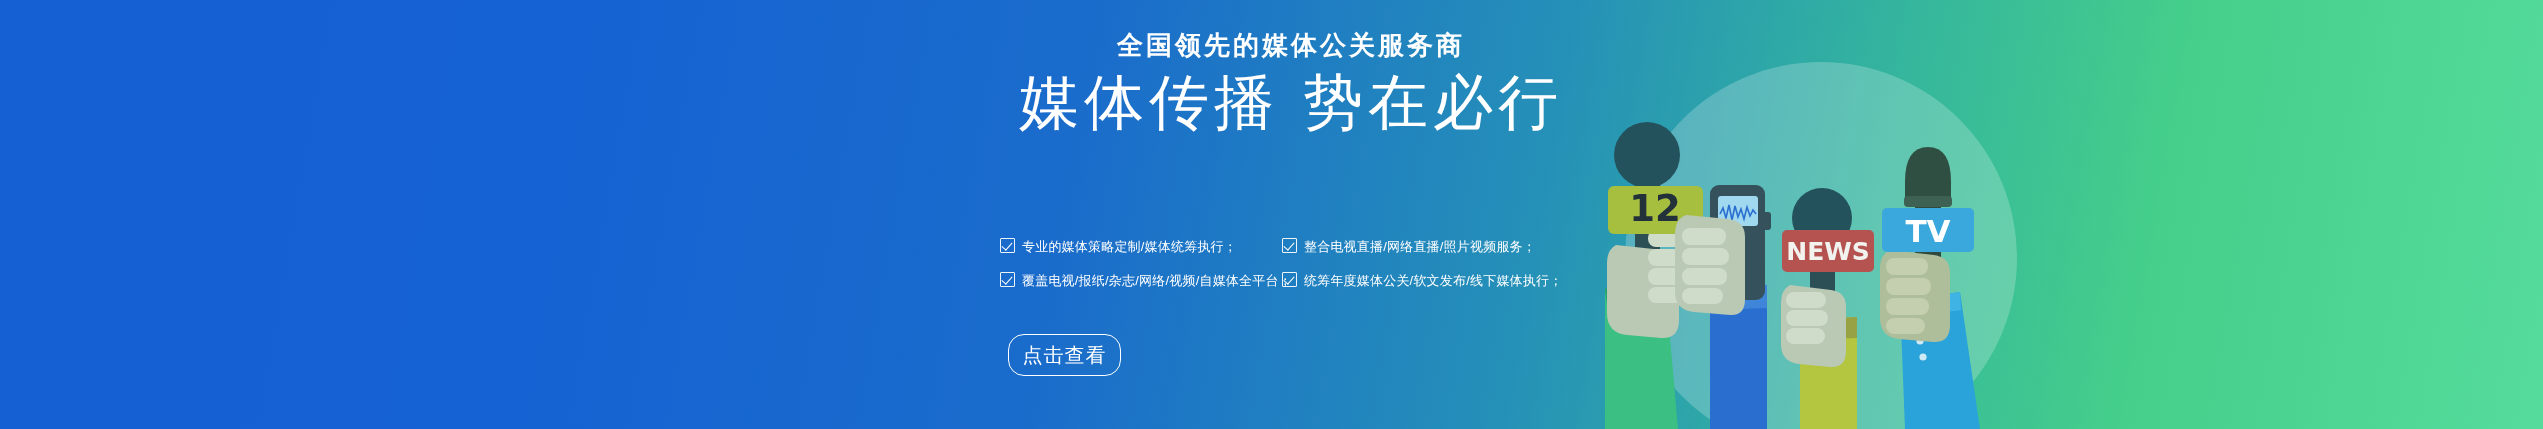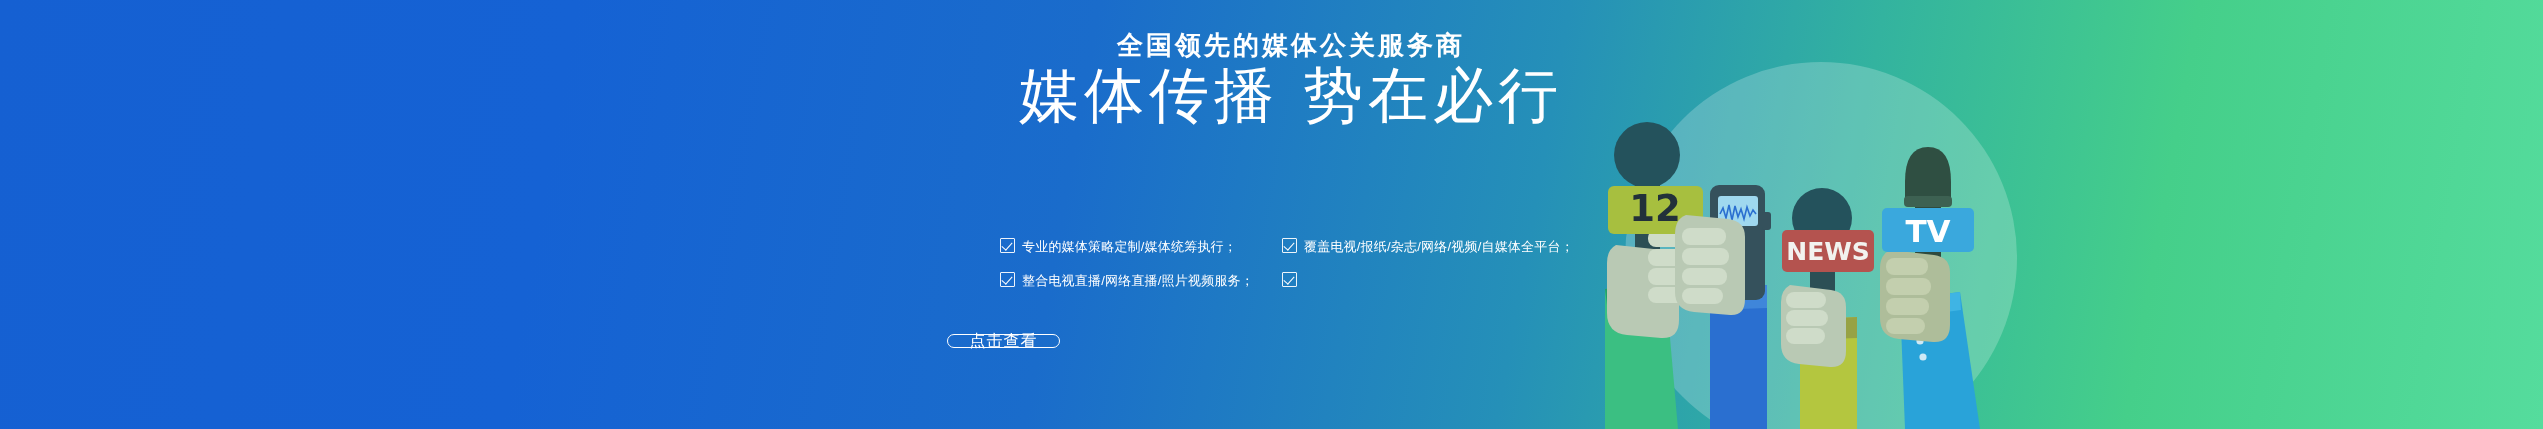--- a/index.html
+++ b/index.html
@@ -41,21 +41,21 @@
   }
   .subtitle {
     font-size:26px;
     font-weight:bold;
     color:#ffffff;
     letter-spacing:3px;
     line-height:1.2;
     white-space:nowrap;
   }
   .title {
-    margin-top:0;
+    margin-top:7px;
     font-size:60px;
     font-weight:normal;
     color:#ffffff;
     letter-spacing:5px;
     line-height:1.15;
     white-space:nowrap;
     font-family:"DejaVu Sans","Liberation Sans",sans-serif;
   }
 
   
@@ -94,30 +94,30 @@
   .feature-label {
     font-size:13px;
     color:#ffffff;
     white-space:nowrap;
     letter-spacing:0.2px;
   }
 
   
   .cta {
     position:absolute;
-    left:947px; top:334px;
-    width:113px; height:14px;
+    left:1008px; top:334px;
+    width:113px; height:42px;
     border:1px solid #ffffff;
     border-radius:16px;
     display:flex;
     align-items:center;
     justify-content:center;
     background:transparent;
     color:#ffffff;
-    font-size:16px;
+    font-size:20px;
     letter-spacing:1px;
     cursor:pointer;
   }
 
   
   .illustration {
     position:absolute;
     left:1560px; top:0;
     width:560px; height:301px;
     pointer-events:none;
@@ -218,29 +218,30 @@
 
   <div class="features">
 
     <div class="feature">
       <span class="cbox"></span>
       <span class="feature-label">专业的媒体策略定制/媒体统筹执行；</span>
     </div>
 
     <div class="feature">
       <span class="cbox"></span>
+      <span class="feature-label">整合电视直播/网络直播/照片视频服务；</span>
+    </div>
+
+    <div class="feature">
+      <span class="cbox"></span>
       <span class="feature-label">覆盖电视/报纸/杂志/网络/视频/自媒体全平台；</span>
     </div>
 
     <div class="feature">
       <span class="cbox"></span>
-      <span class="feature-label">整合电视直播/网络直播/照片视频服务；</span>
-    </div>
-
-    <div class="feature">
-      <span class="cbox"></span>
+      <span class="feature-label">统筹年度媒体公关/软文发布/线下媒体执行；</span>
     </div>
 
   </div>
 
   <div class="cta">点击查看</div>
 
 </div>
 
 </body></html>

